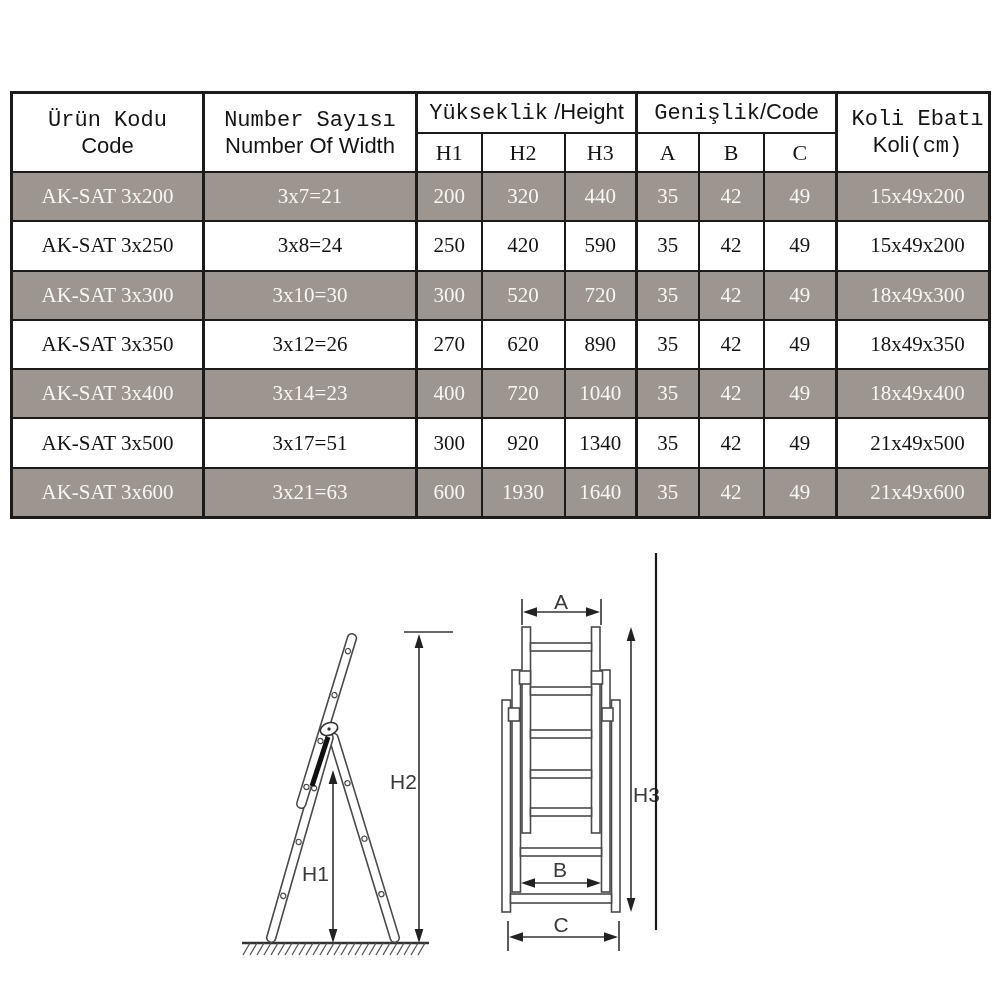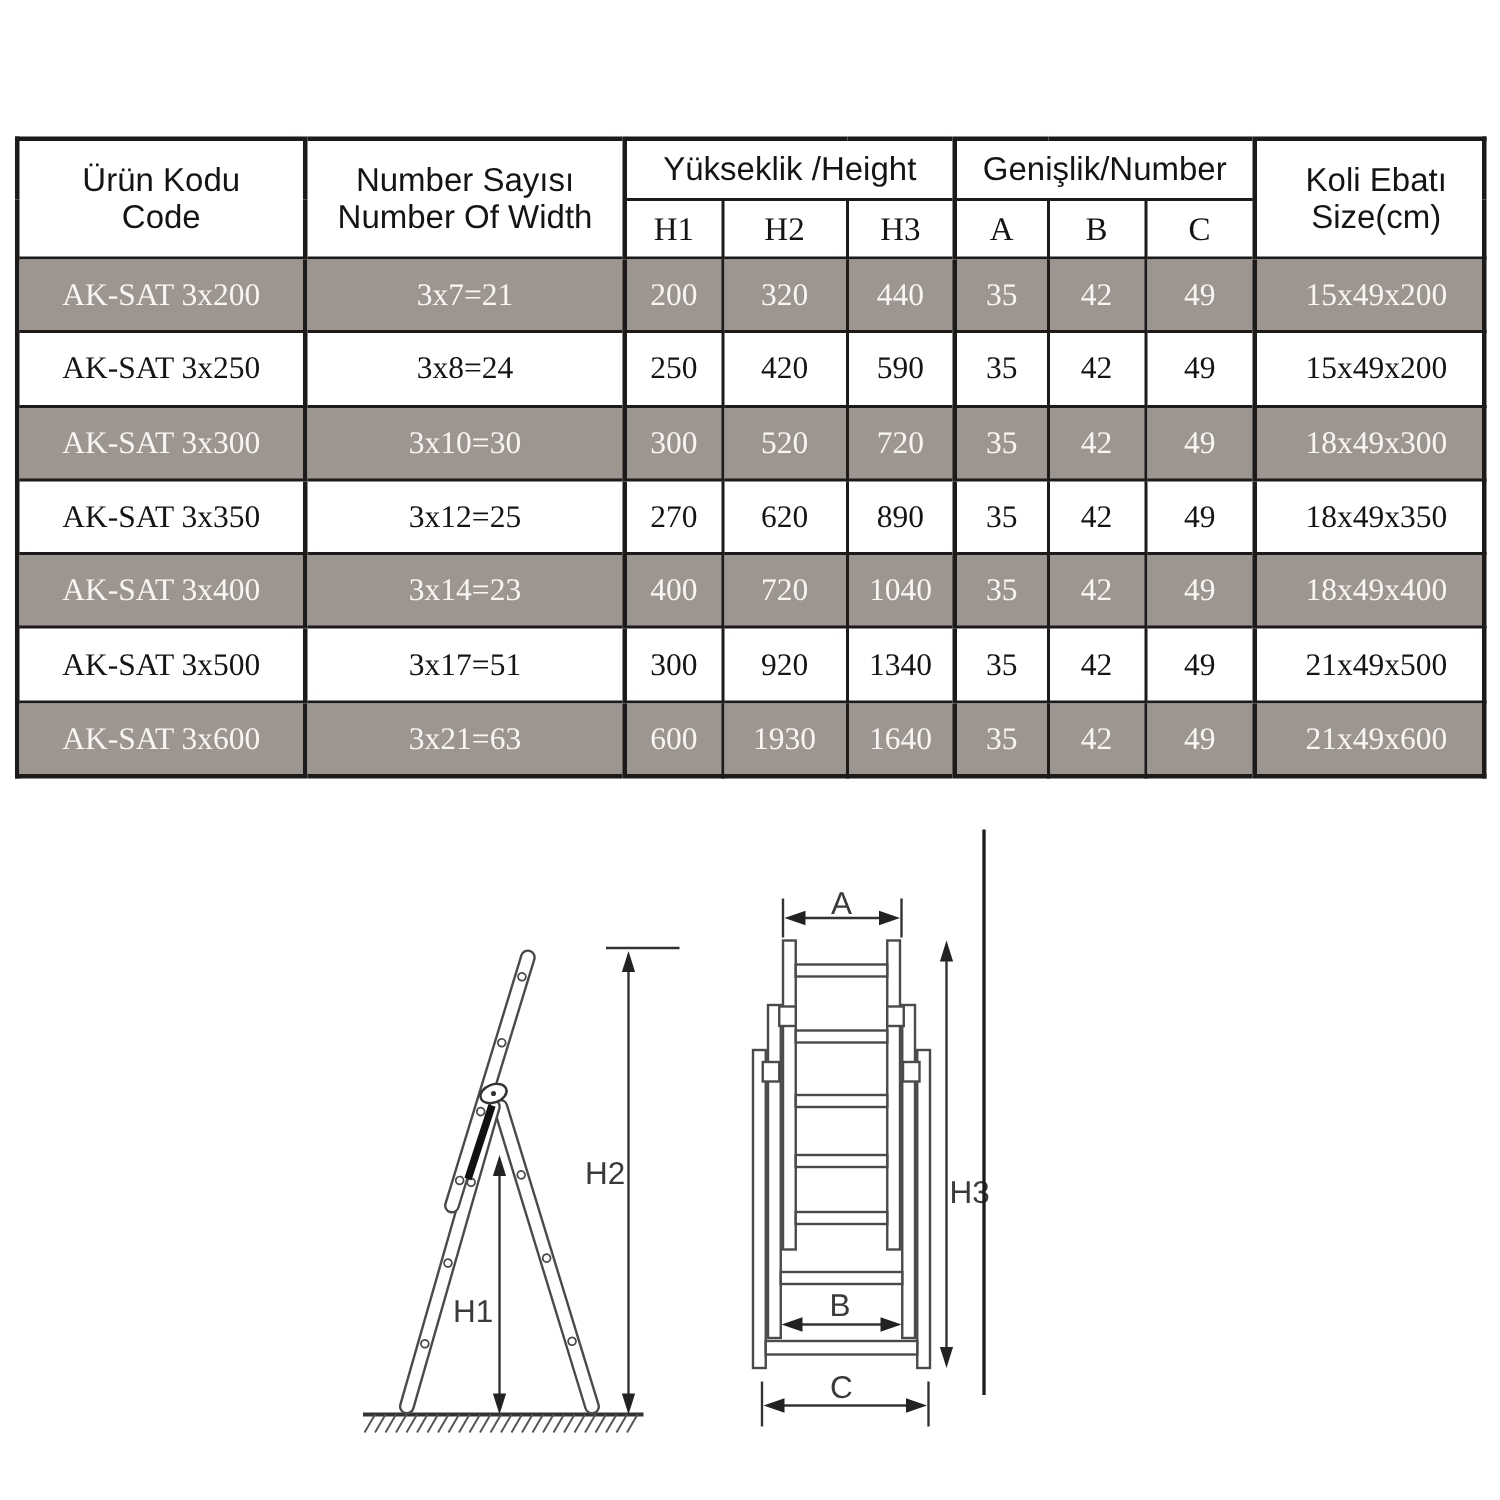--- a/index.html
+++ b/index.html
@@ -19,21 +19,21 @@
     padding:0;font-weight:normal;
     overflow:hidden;white-space:nowrap;
   }
   .bl3{border-left-width:3px !important;}
   thead tr.grp th{height:38px;font-size:22px;line-height:1.1;}
   thead tr.sub th{height:37px;font-size:22px;}
   thead th.twoline{font-size:22px;line-height:1.22;}
   tbody td{height:47.3px;font-size:21px;}
   tbody tr:nth-child(odd){background:#9d958f;color:#f8f6f3;}
   tbody tr:nth-child(even){background:#ffffff;color:#141414;}
-  .serif{font-family:Liberation Sans, sans-serif;}
+  .serif{font-family:Liberation Mono, monospace;}
   .sans{font-family:Liberation Sans, sans-serif;}
   .colL{text-align:center;padding-left:9px !important;}
 
   
   svg.draw{position:absolute;left:230px;top:548px;width:460px;height:442px;}
   svg.draw text{font-family:"Liberation Sans",sans-serif;font-size:21px;fill:#3a3a3a;}
   .rail{fill:#ffffff;stroke:#4a4a4a;stroke-width:1.6;}
   .dim{stroke:#333333;stroke-width:1.6;fill:none;}
   .ah{fill:#222222;stroke:none;}
 </style>
@@ -52,22 +52,22 @@
       <col style="width:62px">
         <col style="width:65px">
         <col style="width:73px">
       <col style="width:153px">
     </colgroup>
     <thead>
       <tr class="grp">
         <th rowspan="2" class="twoline"><span class="serif">Ürün Kodu</span><br><span class="sans">Code</span></th>
         <th rowspan="2" class="twoline bl3"><span class="serif">Number Sayısı</span><br><span class="sans">Number Of Width</span></th>
         <th colspan="3" class="bl3"><span class="serif">Yükseklik</span><span class="sans"> /Height</span></th>
-        <th colspan="3" class="bl3"><span class="serif">Genişlik</span><span class="sans">/Number</span></th>
-        <th rowspan="2" class="twoline bl3 colL"><span class="serif">Koli Ebatı</span><br><span class="sans">Size</span><span class="serif">(cm)</span></th>
+        <th colspan="3" class="bl3"><span class="serif">Genişlik</span><span class="sans">/Code</span></th>
+        <th rowspan="2" class="twoline bl3 colL"><span class="serif">Koli Ebatı</span><br><span class="sans">Koli</span><span class="serif">(cm)</span></th>
       </tr>
       <tr class="sub">
         <th class="bl3">H1</th>
         <th>H2</th>
         <th>H3</th>
         <th class="bl3">A</th>
         <th>B</th>
         <th>C</th>
       </tr>
     </thead>
@@ -100,21 +100,21 @@
         <td class="bl3">300</td>
         <td>520</td>
         <td>720</td>
         <td class="bl3">35</td>
         <td>42</td>
         <td>49</td>
         <td class="bl3 colL">18x49x300</td>
       </tr>
       <tr>
         <td>AK-SAT 3x350</td>
-        <td class="bl3">3x12=25</td>
+        <td class="bl3">3x12=26</td>
         <td class="bl3">270</td>
         <td>620</td>
         <td>890</td>
         <td class="bl3">35</td>
         <td>42</td>
         <td>49</td>
         <td class="bl3 colL">18x49x350</td>
       </tr>
       <tr>
         <td>AK-SAT 3x400</td>

